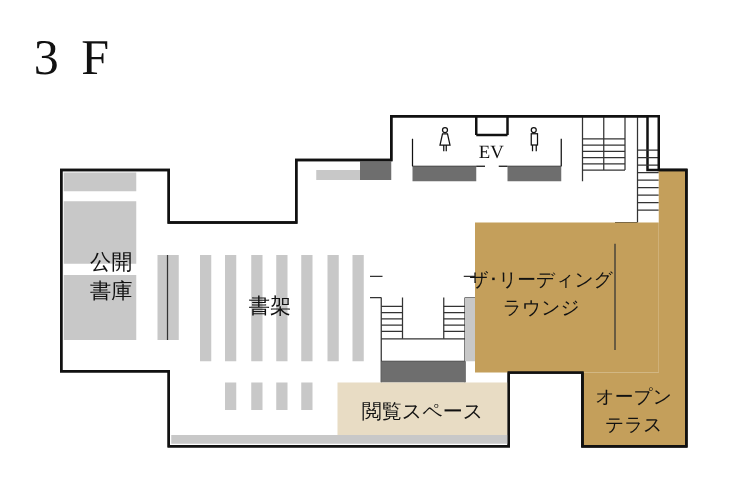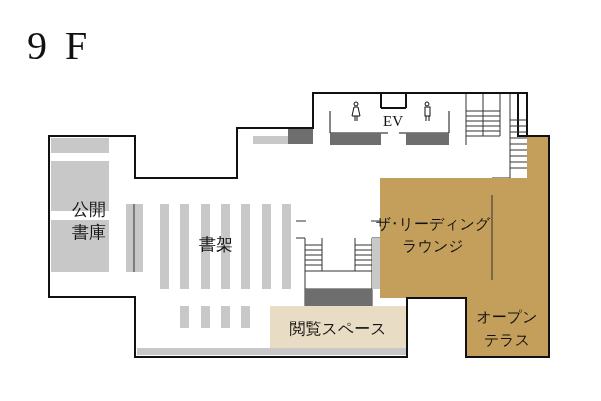--- a/index.html
+++ b/index.html
@@ -4,21 +4,21 @@
 <style>
   html, body { margin: 0; padding: 0; background: #ffffff; }
   body { width: 601px; height: 401px; position: relative; overflow: hidden; font-family: "DejaVu Serif", serif; }
   .floor-title { position: absolute; left: 27px; top: 24px; font-size: 40px; line-height: 44px; color: #111; font-family: "Liberation Serif", serif; letter-spacing: 4px; }
   svg { position: absolute; left: 0; top: 0; }
   .lbl { font-family: "DejaVu Sans", sans-serif; fill: #111; }
 </style>
 </head>
 <body>
 
-<div class="floor-title">9 F</div>
+<div class="floor-title">3 F</div>
 
 <svg width="601" height="401" viewBox="0 0 601 401">
 
   <g>
     <path d="M49,136 L135,136 L135,178 L237,178 L237,128 L313,128 L313,93 L518,93 L518,136 L549,136 L549,357 L466,357 L466,298 L407,298 L407,357 L135,357 L135,297 L49,297 Z" fill="#ffffff" stroke="#111" stroke-width="2"></path>
   </g>
 
   <g>
     <rect x="51" y="138" width="58" height="15" fill="#c8c8c8"></rect>
     <rect x="51" y="161" width="58" height="50" fill="#c8c8c8"></rect>

